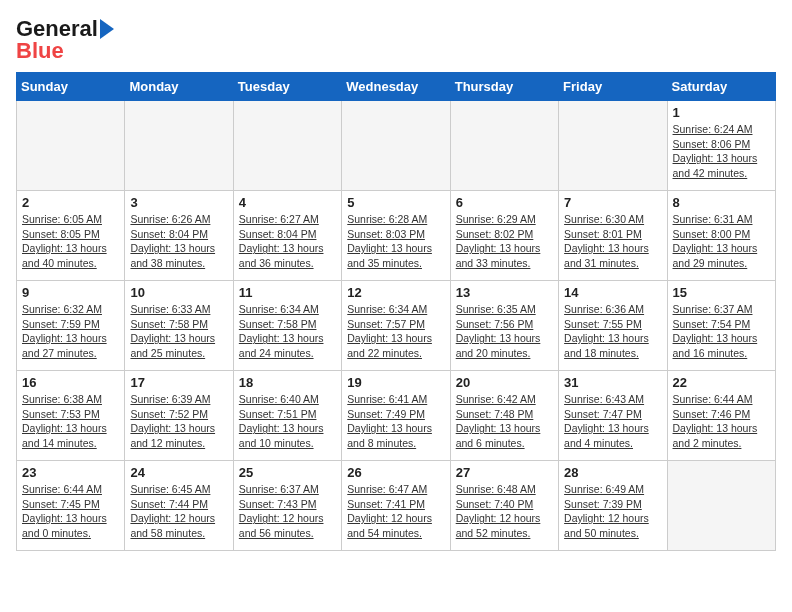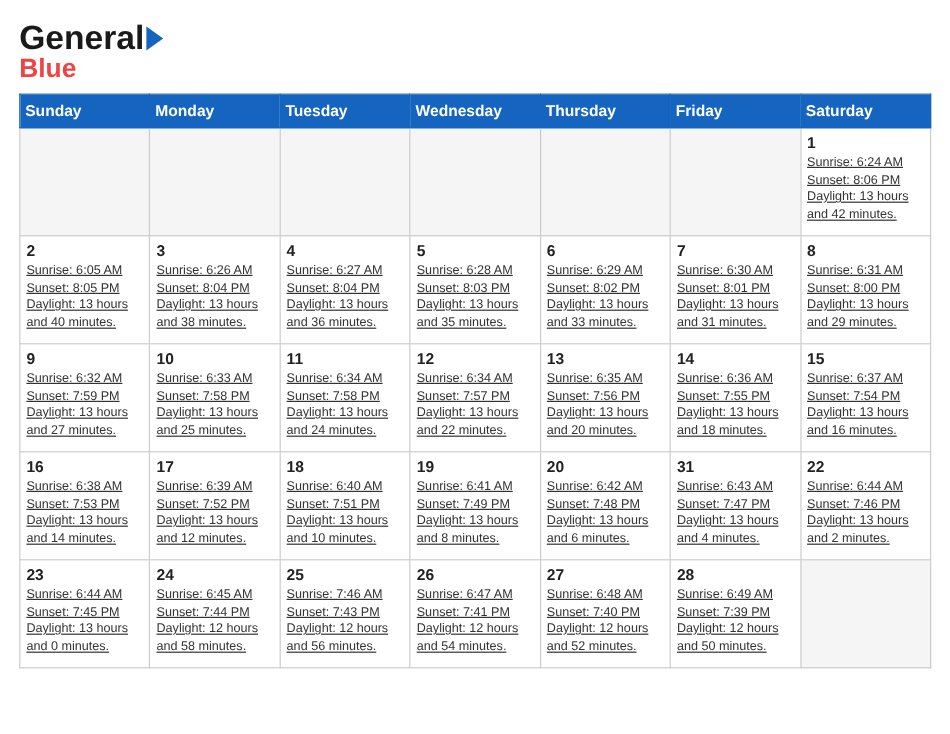--- a/index.html
+++ b/index.html
@@ -90,21 +90,21 @@
     tr.week-row td {
       height: 90px;
     }
   </style>
 </head>
 <body>
 
 <div class="header">
   <div class="logo">
     <div class="logo-line">
-      <span style="font-size:28px;font-weight:bold;color:#1a1a1a;">General</span>
+      <span style="font-size:22px;font-weight:bold;color:#1a1a1a;">General</span>
       <span class="logo-arrow"></span>
     </div>
     <span style="font-size:22px;font-weight:bold;color:#ef4444;margin-top:-4px;">Blue</span>
   </div>
   <div class="title-block">
     <h1></h1>
     <h2></h2>
   </div>
 </div>
 
@@ -275,21 +275,21 @@
 Daylight: 13 hours and 0 minutes.</div>
         </td>
         <td>
           <span class="day-num">24</span>
           <div class="day-info">Sunrise: 6:45 AM
 Sunset: 7:44 PM
 Daylight: 12 hours and 58 minutes.</div>
         </td>
         <td>
           <span class="day-num">25</span>
-          <div class="day-info">Sunrise: 7:46 AM
+          <div class="day-info">Sunrise: 6:37 AM
 Sunset: 7:43 PM
 Daylight: 12 hours and 56 minutes.</div>
         </td>
         <td>
           <span class="day-num">26</span>
           <div class="day-info">Sunrise: 6:47 AM
 Sunset: 7:41 PM
 Daylight: 12 hours and 54 minutes.</div>
         </td>
         <td>

